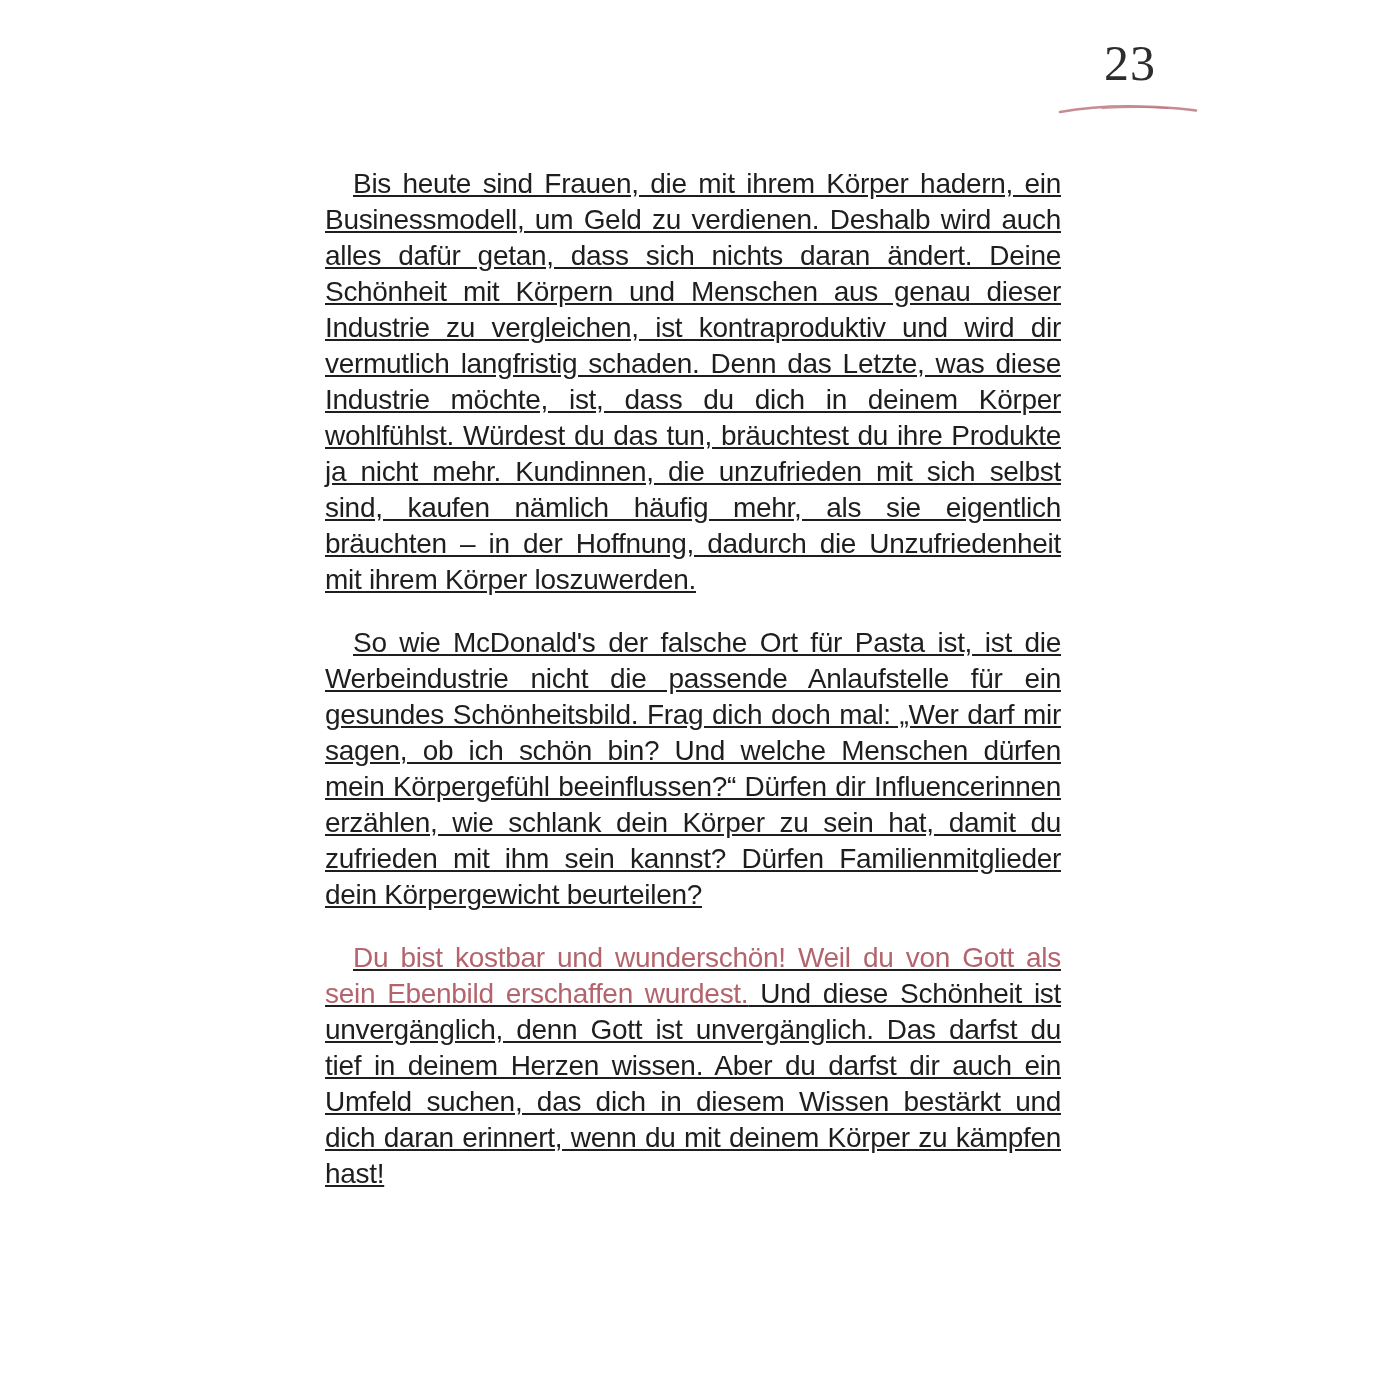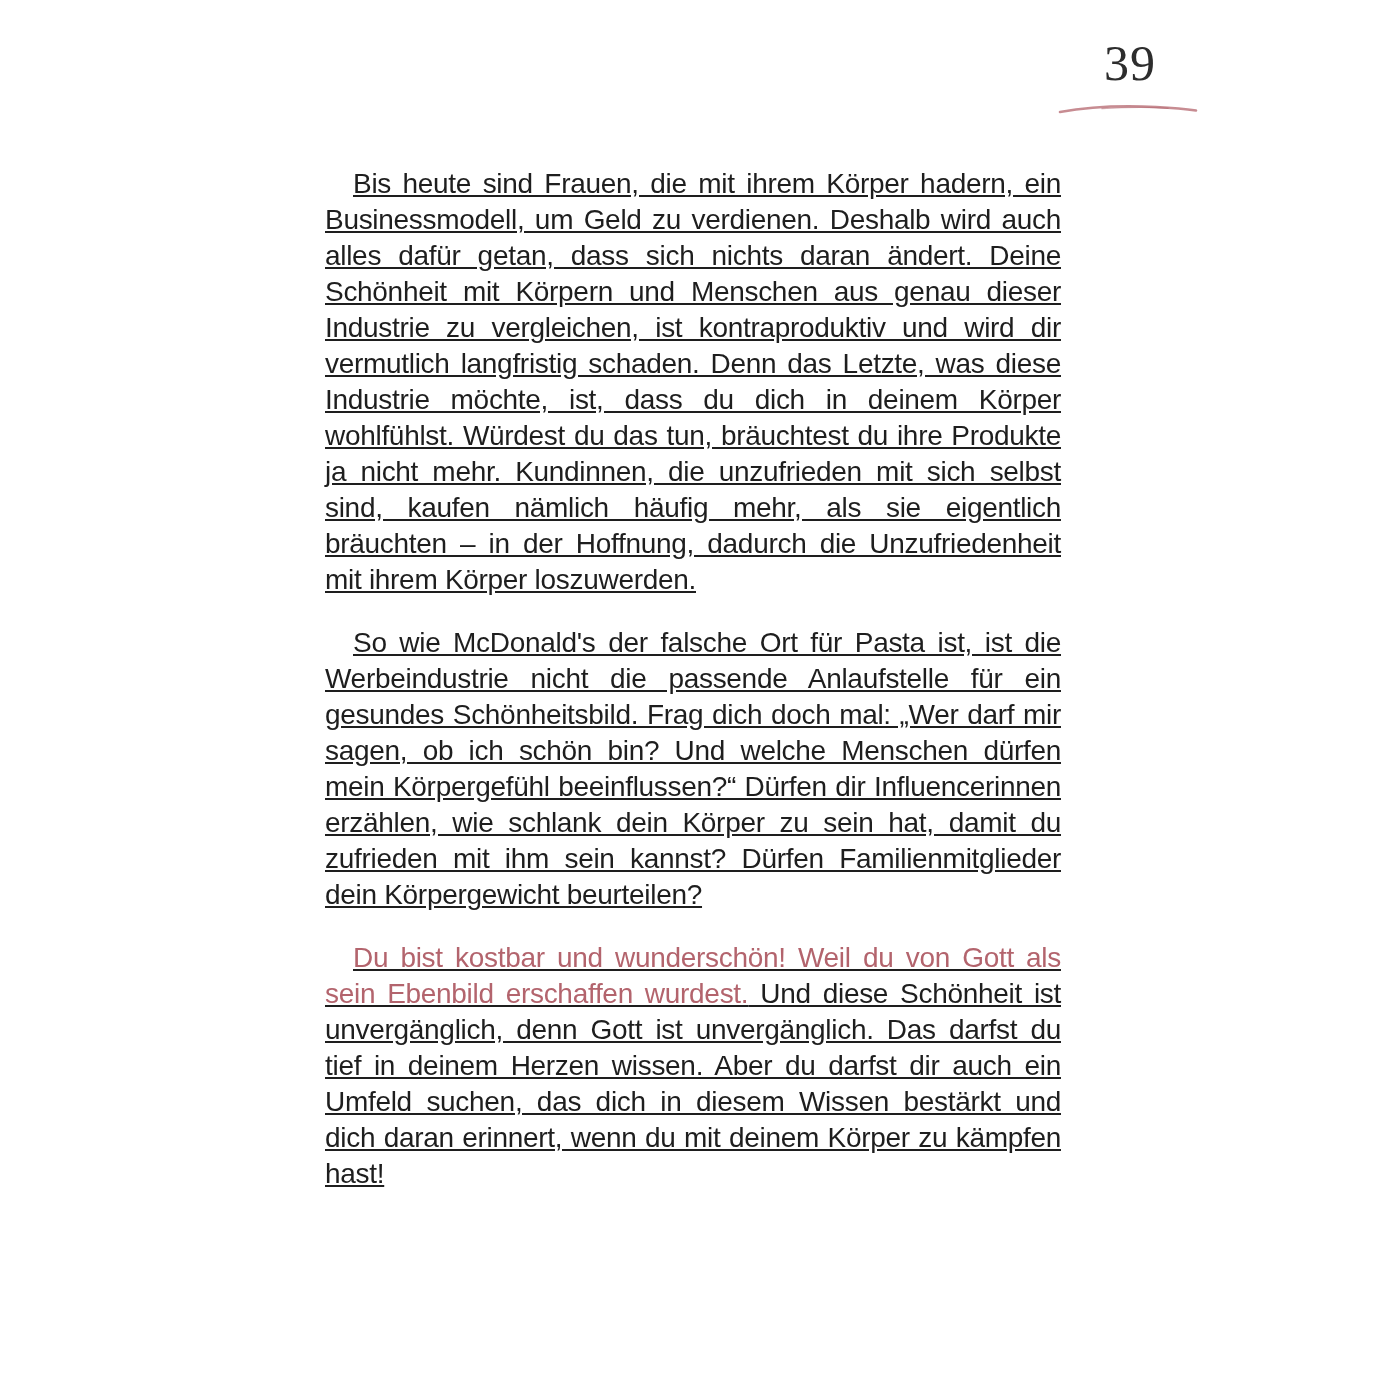--- a/index.html
+++ b/index.html
@@ -62,21 +62,21 @@
   .highlight {
     
     color: #b3646d;
   }
 </style>
 </head>
 <body style="background: rgb(255, 255, 255);">
 
 <main class="page">
 
-  <div class="pagenum">39</div>
+  <div class="pagenum">23</div>
 
   <svg class="pagenum-underline" viewBox="0 0 144 18" xmlns="http://www.w3.org/2000/svg" aria-hidden="true">
     <path d="M4,12 C34,6.5 70,5.5 100,7 C116,7.8 130,9 140,10.5" fill="none" stroke="#c4868c" stroke-width="2.6" stroke-linecap="round" opacity="0.95"></path>
     <path d="M46,8.6 C70,7.2 95,7.2 112,8.2" fill="none" stroke="#b3646d" stroke-width="1.4" stroke-linecap="round" opacity="0.55"></path>
   </svg>
 
   <article class="text-block" style="color: rgb(30, 30, 30);">
 
     <p class="para">
       <span>Bis heute sind Frauen, die mit ihrem Körper hadern, ein Businessmodell, um Geld zu verdienen. Deshalb wird auch alles dafür getan, dass sich nichts daran ändert. Deine Schönheit mit Körpern und Menschen aus genau dieser Industrie zu vergleichen, ist kontraproduktiv und wird dir vermutlich langfristig schaden. Denn das Letzte, was diese Industrie möchte, ist, dass du dich in deinem Körper wohlfühlst. Würdest du das tun, bräuchtest du ihre Produkte ja nicht mehr. Kundinnen, die unzufrieden mit sich selbst sind, kaufen nämlich häufig mehr, als sie eigentlich bräuchten – in der Hoffnung, dadurch die Unzufriedenheit mit ihrem Körper loszuwerden.</span>

